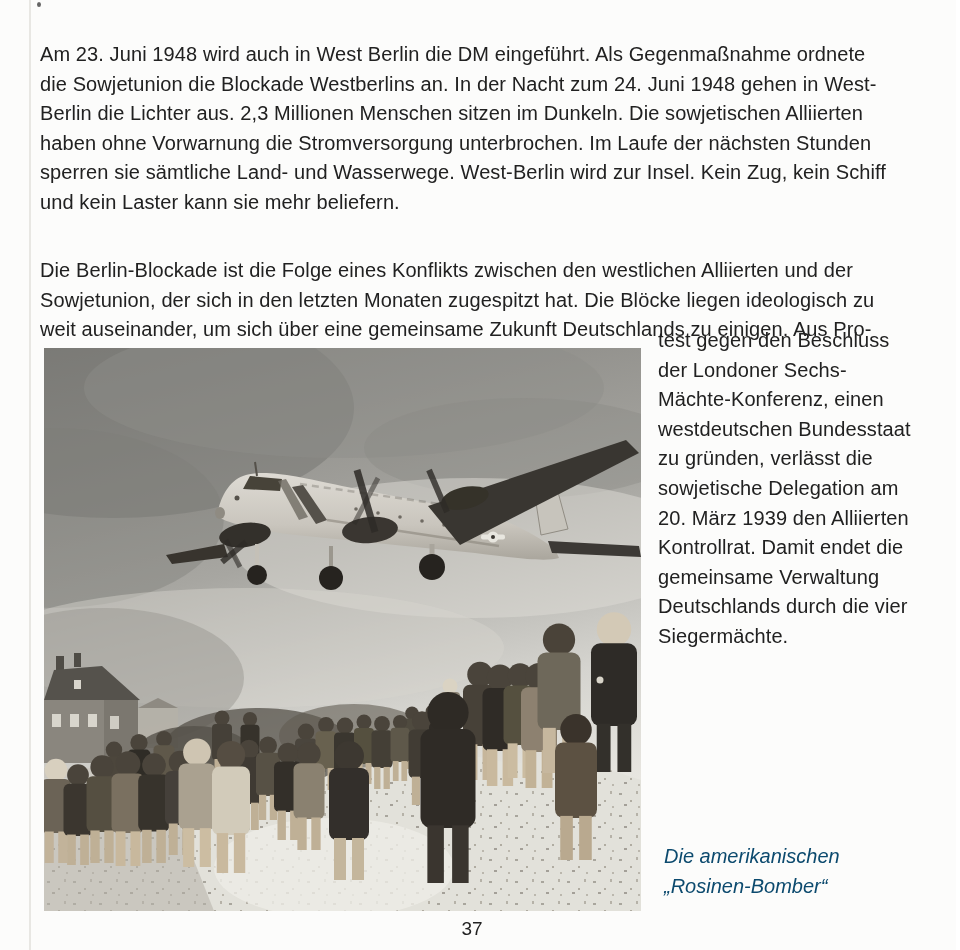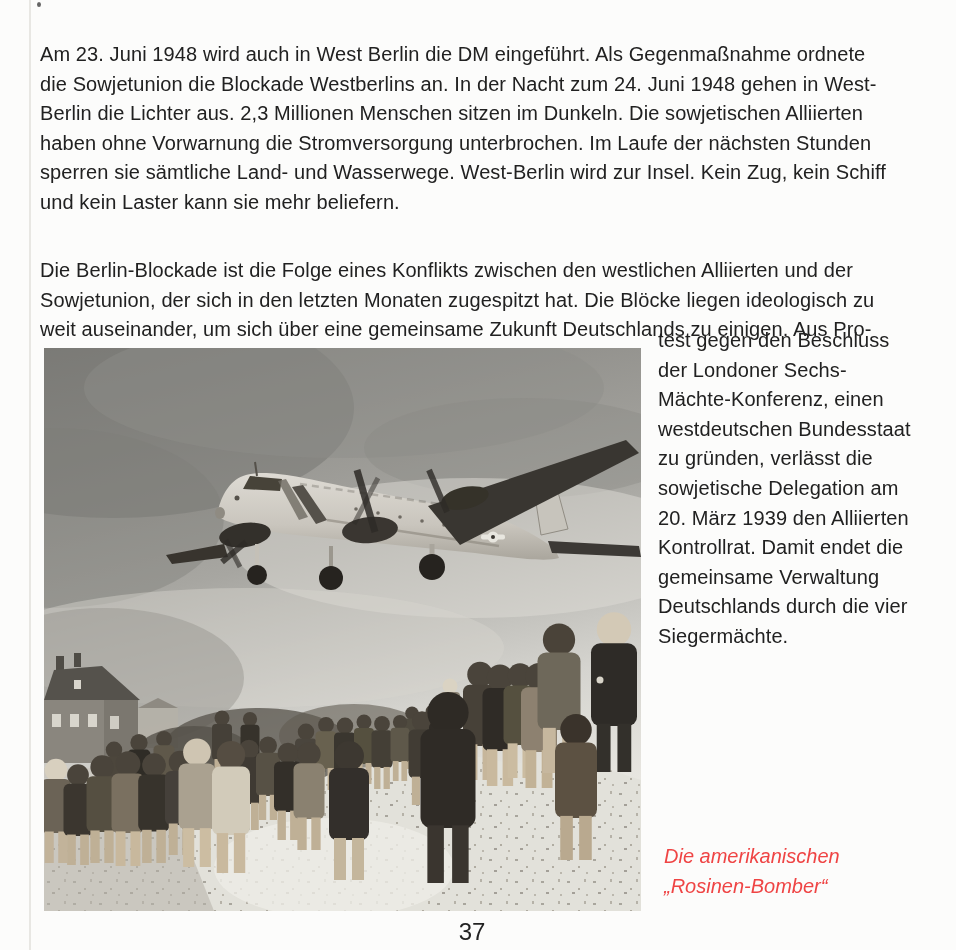--- a/index.html
+++ b/index.html
@@ -9,26 +9,26 @@
     font-family:"Liberation Sans","DejaVu Sans",sans-serif;
   }
   .bodytext{
     position:absolute;font-size:20px;line-height:29.6px;
     white-space:pre-line;letter-spacing:0.1px;
   }
   .fullwidth{left:40px;width:900px;}
   .col{left:658px;width:284px;}
   .caption{
     position:absolute;left:664px;top:841px;width:270px;
-    font-style:italic;font-size:20px;line-height:30px;color:#ef4444;
+    font-style:italic;font-size:20px;line-height:30px;color:#0c4a6e;
     white-space:pre-line;
   }
   .pagenum{
     position:absolute;left:0;top:918px;width:944px;text-align:center;
-    font-size:24px;color:#222;
+    font-size:19px;color:#222;
   }
   .photo{position:absolute;left:44px;top:348px;width:597px;height:563px;}
   .photo svg{display:block;}
   .edge-line{position:absolute;left:29px;top:0;width:2px;height:950px;background:#e2e1dd;opacity:.8;}
   .speck{position:absolute;left:37px;top:2px;width:4px;height:5px;background:#4a4a4a;border-radius:50%;opacity:.85;}
 </style>
 </head>
 <body>
 
 <div class="page">

